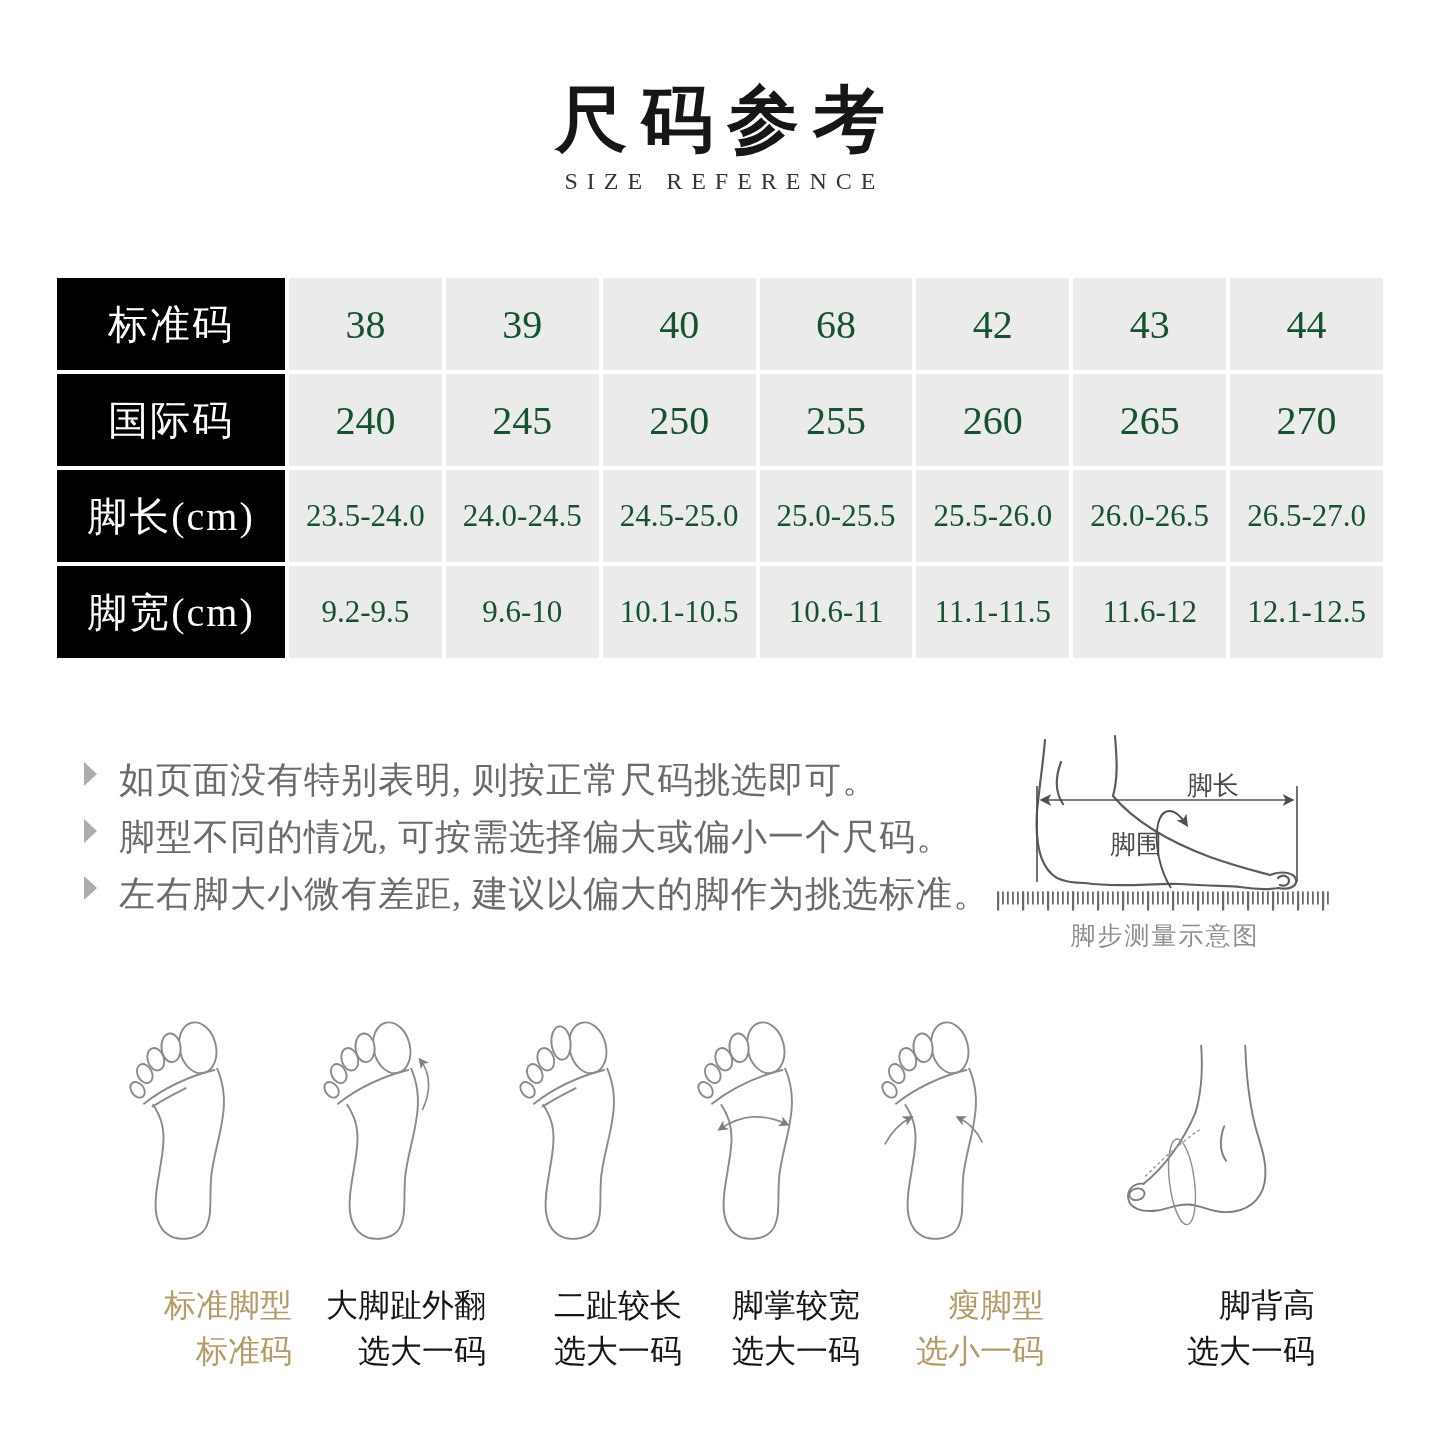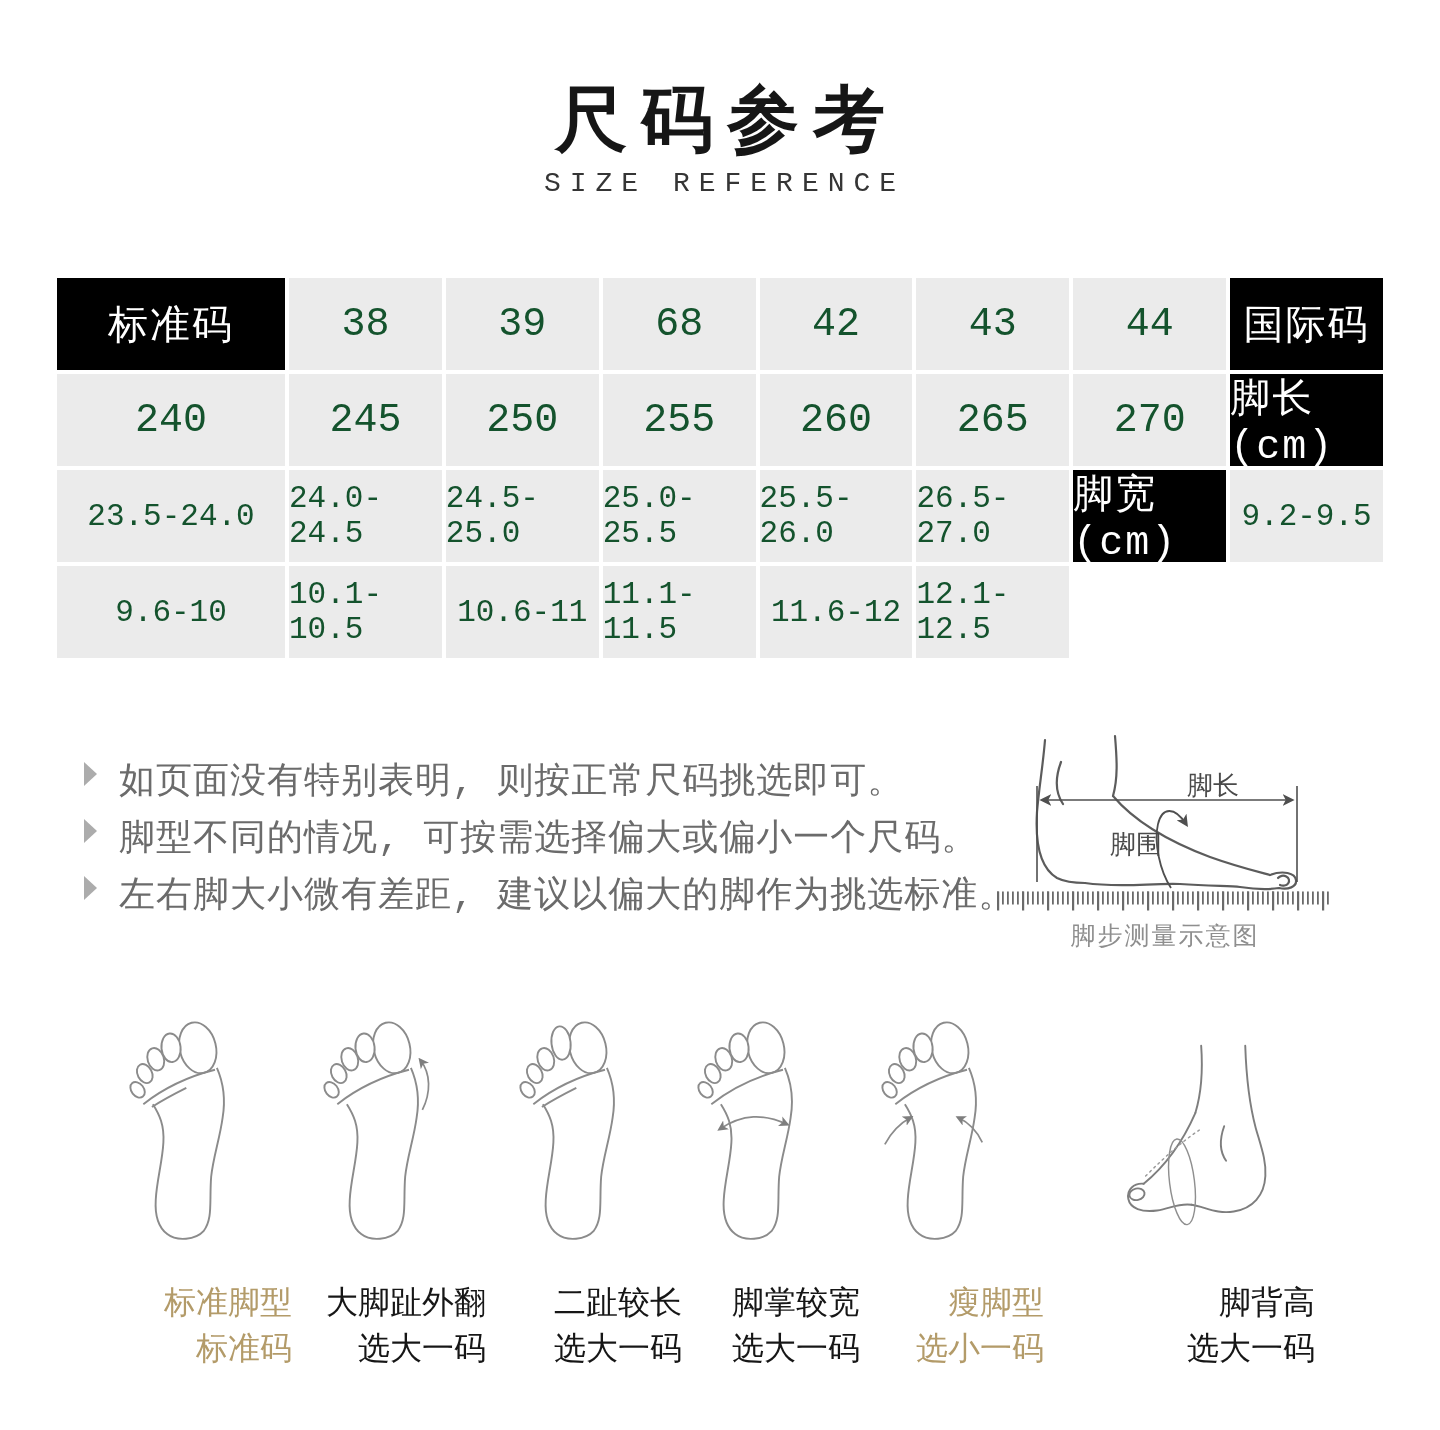--- a/index.html
+++ b/index.html
@@ -1,27 +1,27 @@
 <!DOCTYPE html>
 <html><head>
 <meta charset="utf-8">
 <style>
   html,body{margin:0;padding:0;background:#fff;}
   #canvas{
     position:relative;width:1440px;height:1430px;background:#ffffff;
-    font-family:Liberation Mono, monospace;overflow:hidden;
+    font-family:Liberation Serif, serif;overflow:hidden;
   }
   .title{
     position:absolute;top:72px;left:0;right:0;text-align:center;
     font-size:72px;font-weight:700;letter-spacing:14px;padding-left:14px;
     color:#161616;
   }
   .subtitle{
     position:absolute;top:168px;left:0;right:0;text-align:center;
-    font-size:28px;font-weight:300;letter-spacing:9px;padding-left:9px;
+    font-size:24px;font-weight:300;letter-spacing:9px;padding-left:9px;
     color:#353535;
   }
   .size-table{
     position:absolute;left:57px;top:278px;width:1326px;
     display:grid;grid-template-columns:228px repeat(7,1fr);
     grid-auto-rows:92px;gap:4px;
   }
   .size-table .th{
     background:#000;color:#fff;font-size:40px;letter-spacing:2px;
     display:flex;align-items:center;justify-content:center;
@@ -62,40 +62,42 @@
     </defs>
   </svg>
 
   <div class="title">尺码参考</div>
   <div class="subtitle">SIZE REFERENCE</div>
 
   <div class="size-table">
     <div class="th">标准码</div>
     <div class="td">38</div>
     <div class="td">39</div>
+    <div class="td">40</div>
     <div class="td">68</div>
     <div class="td">42</div>
     <div class="td">43</div>
     <div class="td">44</div>
 
     <div class="th">国际码</div>
     <div class="td">240</div>
     <div class="td">245</div>
     <div class="td">250</div>
     <div class="td">255</div>
     <div class="td">260</div>
     <div class="td">265</div>
     <div class="td">270</div>
 
     <div class="th">脚长(cm)</div>
     <div class="td sm">23.5-24.0</div>
     <div class="td sm">24.0-24.5</div>
     <div class="td sm">24.5-25.0</div>
     <div class="td sm">25.0-25.5</div>
     <div class="td sm">25.5-26.0</div>
+    <div class="td sm">26.0-26.5</div>
     <div class="td sm">26.5-27.0</div>
 
     <div class="th">脚宽(cm)</div>
     <div class="td sm">9.2-9.5</div>
     <div class="td sm">9.6-10</div>
     <div class="td sm">10.1-10.5</div>
     <div class="td sm">10.6-11</div>
     <div class="td sm">11.1-11.5</div>
     <div class="td sm">11.6-12</div>
     <div class="td sm">12.1-12.5</div>

